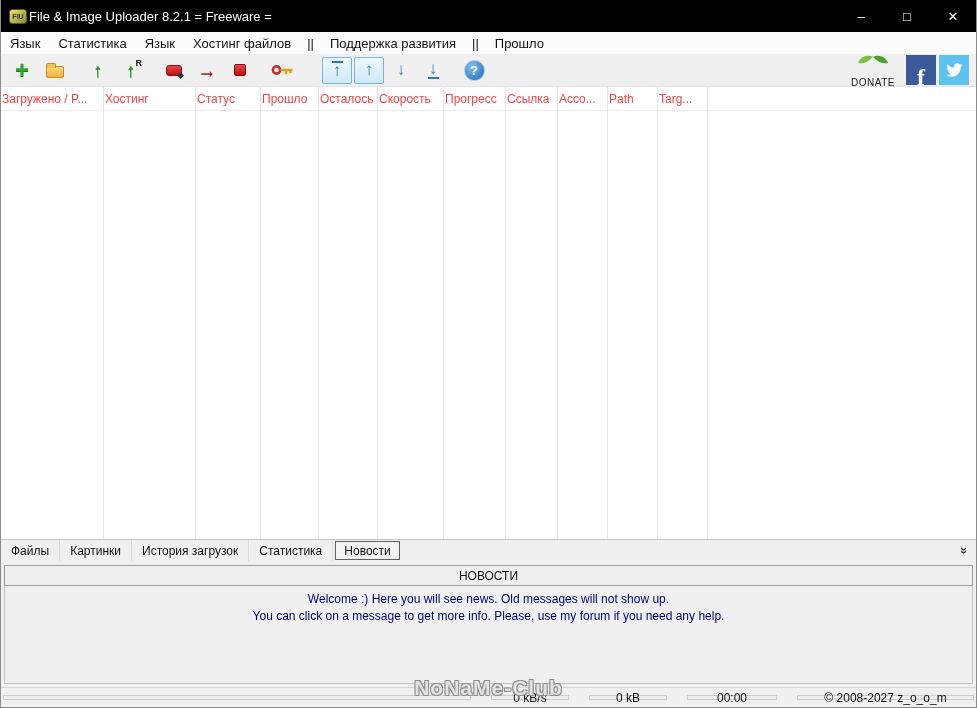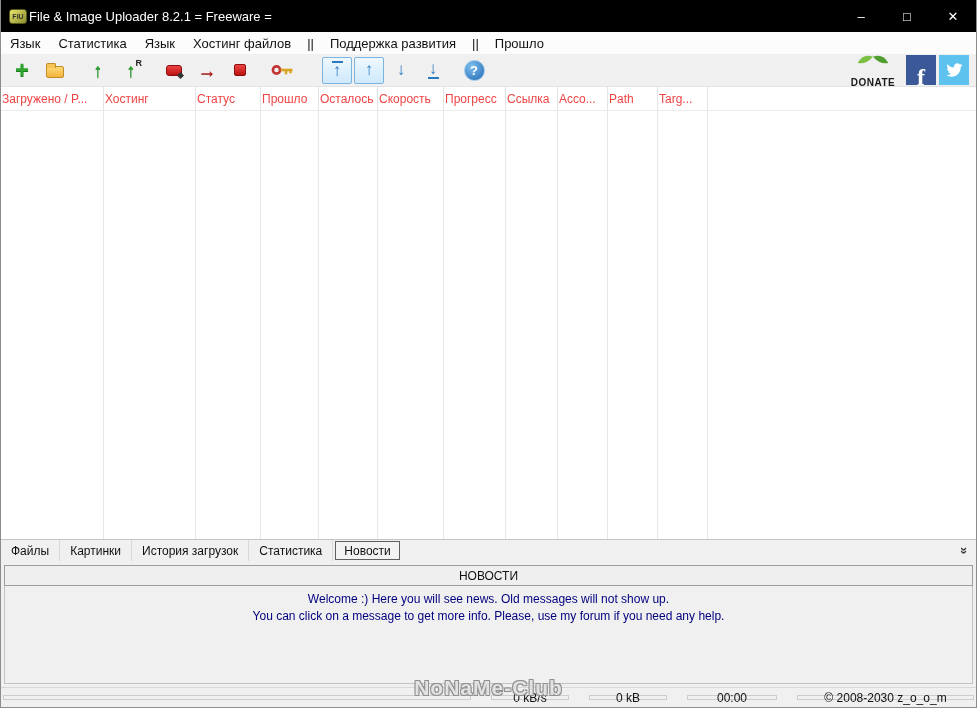--- a/index.html
+++ b/index.html
@@ -32,21 +32,21 @@
   .red-rect::after{content:"";position:absolute;right:-2px;bottom:-3px;width:5px;height:5px;background:#333;transform:rotate(45deg)}
   .glyph-redarrow{font-size:19px;font-weight:bold;color:#c22222;line-height:1;text-shadow:0 1px 0 #7d1010}
   .stop-sq{width:12px;height:12px;background:linear-gradient(#ee4444,#bb1111);border:1px solid #8a0c0c;border-radius:2px}
   .nav-btn{width:30px;height:27px;display:flex;align-items:center;justify-content:center;margin-right:2px;flex:0 0 auto}
   .nav-raised{background:linear-gradient(#eef8ff,#cfe9fb);border:1px solid #79b4e2;border-radius:2px}
   .navwrap{display:flex;flex-direction:column;align-items:center;line-height:1}
   .glyph-nav{font-size:17px;font-weight:bold;color:#2a79c0;line-height:0.9}
   .nav-bar{width:11px;height:2px;background:#2a79c0}
   .help-btn{width:21px;height:21px;border-radius:50%;background:radial-gradient(circle at 35% 30%,#7fc0f0,#1f66b0);display:flex;align-items:center;justify-content:center;color:#fff;font-weight:bold;font-size:13px;border:1px solid #9dc7e8}
   .donate{display:flex;flex-direction:column;align-items:center;margin-left:auto;margin-right:8px;width:50px;cursor:default}
-  .donate-label{font-size:10px;font-weight:bold;color:#1a1a1a;letter-spacing:.5px;line-height:1;margin-top:13px}
+  .donate-label{font-size:10px;font-weight:normal;color:#1a1a1a;letter-spacing:.5px;line-height:1;margin-top:13px}
   .fb{width:30px;height:30px;background:#3b5998;color:#fff;font-family:"Liberation Serif",serif;font-weight:bold;font-size:24px;display:flex;align-items:flex-end;justify-content:center;margin-right:3px;overflow:hidden}
   .fb span{margin-bottom:-6px}
   .tw{width:30px;height:30px;background:#5ec2ee;display:flex;align-items:center;justify-content:center}
 
   
   .grid-header{height:24px;display:flex;background:#fff;border-bottom:1px solid #ececec;flex:0 0 auto}
   .hcol{border-right:1px solid #e4e4e4;display:flex;align-items:center;padding-left:1px;font-size:12px;color:#ef4444;overflow:hidden;white-space:nowrap;flex:0 0 auto}
   .hfill{flex:1}
   .grid-body{flex:1 1 auto;display:flex;background:#fff;overflow:hidden}
   .bcol{border-right:1px solid #e8e8e8;flex:0 0 auto;height:100%}
@@ -222,16 +222,16 @@
     </div>
   </div>
 
   <div class="watermark">NoNaMe-Club</div>
 
   <div class="statusbar">
     <div class="scell main"></div>
     <div class="scell speed">0 kB/s</div>
     <div class="scell size">0 kB</div>
     <div class="scell time">00:00</div>
-    <div class="scell copy">© 2008-2030 z_o_o_m</div>
+    <div class="scell copy">© 2008-2027 z_o_o_m</div>
   </div>
 
 </div>
 
 </body></html>

